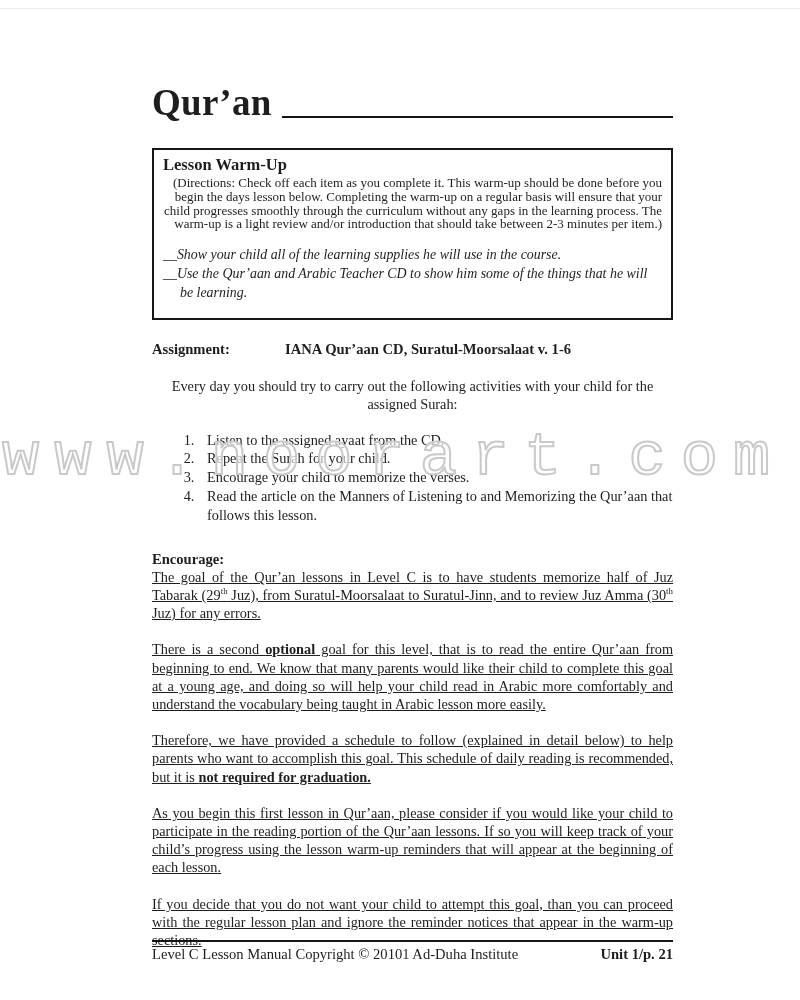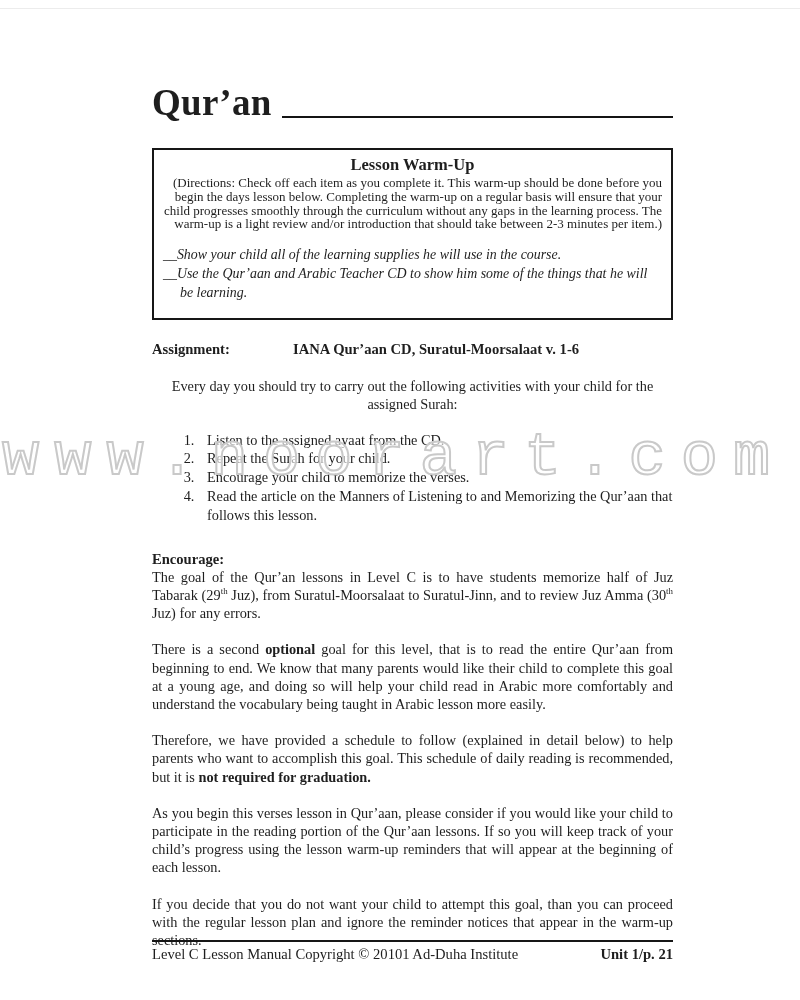--- a/index.html
+++ b/index.html
@@ -10,36 +10,36 @@
   }
   .scan-line { position:absolute; top:8px; left:0; width:100%; border-top:1px solid #ececec; }
 
   .content { position:absolute; left:152px; top:84px; width:521px; }
 
   .title-row { display:flex; align-items:flex-end; }
   .page-title { font-weight:bold; font-size:37px; letter-spacing:0.3px; line-height:1; }
   .title-underline { flex:1; border-bottom:2.5px solid #141414; margin-left:10px; margin-bottom:3px; height:0; }
 
   .warmup-box { border:2px solid #161616; margin-top:27px; padding:5px 9px 16px 9px; }
-  .warmup-heading { text-align:center; font-weight:bold; font-size:16.5px; line-height:19px; }
+  .warmup-heading { font-weight:bold; font-size:16.5px; line-height:19px; }
   .warmup-directions { text-align:right; font-size:13px; line-height:13.8px; margin-top:2px; }
   .checklist { margin-top:14px; font-size:13.9px; line-height:19px; }
   .checklist-item { padding-left:17px; text-indent:-17px;font-style:italic; }
 
-  .assignment-row { display:flex; margin-top:21px; font-weight:bold; font-size:14.6px;gap:8px; }
+  .assignment-row { display:flex; margin-top:21px; font-weight:bold; font-size:14.6px; }
   .assignment-label { width:133px; flex:none; }
 
   .para { font-size:14.3px; line-height:18.2px; text-align:justify; }
   .intro { margin-top:19px; text-align:center; }
 
   ol.activities { margin:17px 0 0 0; padding-left:46px; font-size:14.3px; line-height:18.8px; }
   ol.activities li { padding-left:9px; }
 
   .discussion-heading { font-weight:bold; font-size:14.6px; margin-top:25px; line-height:18.2px; }
-  .d-para { margin-top:18px; }
+  .d-para { margin-top:18px;text-decoration:underline; }
   .d-para.first { margin-top:0; }
   sup { font-size:0.62em; vertical-align:super; line-height:0; }
   .b { font-weight:bold; }
 
   .footer {
     position:absolute; left:152px; top:940px; width:521px;
     border-top:2px solid #161616; padding-top:4px;
     display:flex; justify-content:space-between; font-size:14.6px;
   }
   .footer-right { font-weight:bold; }
@@ -85,21 +85,21 @@
     <li>Listen to the assigned ayaat from the CD.</li>
     <li>Repeat the Surah for your child.</li>
     <li>Encourage your child to memorize the verses.</li>
     <li>Read the article on the Manners of Listening to and Memorizing the Qur’aan that follows this lesson.</li>
   </ol>
 
   <div class="discussion-heading">Encourage:</div>
   <div class="para d-para first"><span>The goal of the Qur’an lessons in Level C is to have students memorize half of Juz Tabarak (29</span><sup>th</sup><span> Juz), from Suratul-Moorsalaat to Suratul-Jinn, and to review Juz Amma (30</span><sup>th</sup><span> Juz) for any errors.</span></div>
   <div class="para d-para"><span>There is a second </span><span class="b">optional</span><span> goal for this level, that is to read the entire Qur’aan from beginning to end. We know that many parents would like their child to complete this goal at a young age, and doing so will help your child read in Arabic more comfortably and understand the vocabulary being taught in Arabic lesson more easily.</span></div>
   <div class="para d-para"><span>Therefore, we have provided a schedule to follow (explained in detail below) to help parents who want to accomplish this goal. This schedule of daily reading is recommended, but it is </span><span class="b">not required for graduation.</span></div>
-  <div class="para d-para"><span>As you begin this verses lesson in Qur’aan, please consider if you would like your child to participate in the reading portion of the Qur’aan lessons. If so you will keep track of your child’s progress using the lesson warm-up reminders that will appear at the beginning of each lesson.</span></div>
+  <div class="para d-para"><span>As you begin this first lesson in Qur’aan, please consider if you would like your child to participate in the reading portion of the Qur’aan lessons. If so you will keep track of your child’s progress using the lesson warm-up reminders that will appear at the beginning of each lesson.</span></div>
   <div class="para d-para"><span>If you decide that you do not want your child to attempt this goal, than you can proceed with the regular lesson plan and ignore the reminder notices that appear in the warm-up sections.</span></div>
 
 </div>
 
 <div class="footer">
   <span class="footer-left">Level C Lesson Manual Copyright © 20101 Ad-Duha Institute</span>
   <span class="footer-right">Unit 1/p. 21</span>
 </div>
 
 <div class="watermark">www.noorart.com</div>

